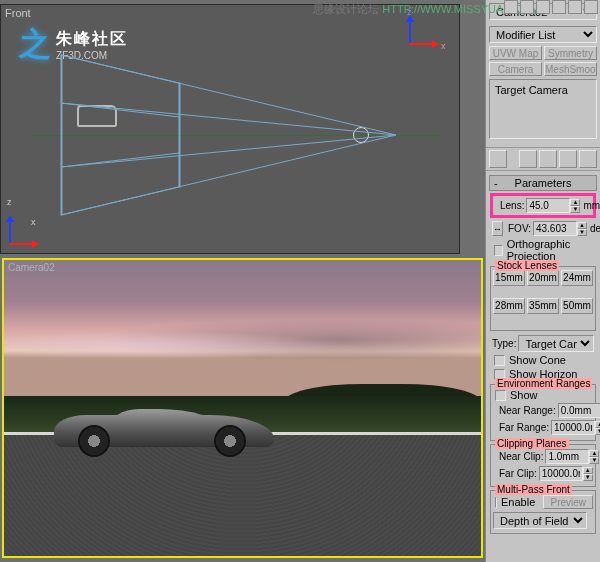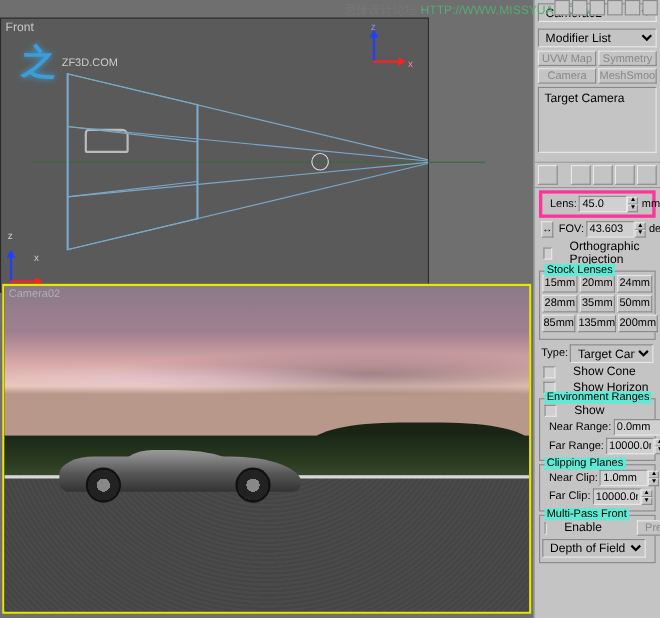--- a/index.html
+++ b/index.html
@@ -2,21 +2,21 @@
 <html><head>
 <meta charset="utf-8">
 <style>
 * { box-sizing: border-box; margin: 0; padding: 0; font-family: "MS Sans Serif", Arial, sans-serif; font-size: 11px; }
 body { background: #6f6f6f; width: 600px; height: 562px; overflow: hidden; position: relative; }
 .top-watermark { position: absolute; top: 2px; right: 60px; color: #777; font-size: 12px; z-index: 100; }
 .top-watermark a { color: #5a7; text-decoration: none; }
 .top-icons { position: absolute; top: 0; right: 2px; display: flex; gap: 2px; z-index: 100; }
 .top-icons div { width: 14px; height: 14px; background: #c8c8c8; border: 1px solid #888; }
 .main-area { position: absolute; top: 0; left: 0; width: 485px; height: 562px; }
-.viewport-top { position: absolute; top: 16px; left: 0; width: 390px; height: 250px; background: #5a5a5a; border: 1px solid #2a2a2a; }
+.viewport-top { position: absolute; top: 4px; left: 0; width: 460px; height: 250px; background: #5a5a5a; border: 1px solid #2a2a2a; }
 .viewport-label { position: absolute; top: 2px; left: 4px; color: #c8c8c8; font-size: 11px; }
 .logo-badge { position: absolute; top: 18px; left: 18px; color: #fff; }
 .logo-z { display: inline-block; font-size: 32px; font-weight: bold; color: #3a9fd8; text-shadow: 0 0 6px #3a9fd8; vertical-align: middle; }
 .logo-text { display: inline-block; vertical-align: middle; margin-left: 2px; }
 .logo-cn { font-size: 16px; font-weight: bold; letter-spacing: 2px; }
 .logo-url { font-size: 10px; color: #ccc; }
 .axis-bl { position: absolute; bottom: 8px; left: 8px; }
 .axis-z { position: absolute; width: 2px; height: 28px; background: #2040ff; bottom: 0; left: 0; }
 .axis-z::after { content: ''; position: absolute; top: -6px; left: -3px; border: 4px solid transparent; border-bottom: 7px solid #2040ff; }
 .axis-x { position: absolute; height: 2px; width: 28px; background: #ff2020; bottom: 0; left: 0; }
@@ -54,26 +54,26 @@
 .rollout-head::before { content: '-'; position: absolute; left: 4px; }
 .param-row { display: flex; align-items: center; padding: 1px 6px; gap: 2px; }
 .param-label { font-size: 10px; flex: 0 0 auto; }
 .spinner { display: flex; height: 15px; align-items: flex-end; }
 .spinner input { width: 44px; height: 15px; border: 1px solid; border-color: #888 #e8e8e8 #e8e8e8 #888; font-size: 10px; padding: 0 2px; background: #d0d0d0; }
 .spinner-arrows { width: 10px; display: flex; flex-direction: column; }
 .spinner-arrows div { flex: 1; background: #c4c4c4; border: 1px solid; border-color: #e8e8e8 #888 #888 #e8e8e8; font-size: 6px; line-height: 5px; text-align: center; }
 .unit { font-size: 10px; margin-left: 1px; }
 .hl-pink { border: 3px solid #ff3399; padding: 1px; margin: 2px 4px; }
 .toggle-btn { width: 16px; height: 15px; background: #c4c4c4; border: 1px solid; border-color: #e8e8e8 #888 #888 #e8e8e8; font-size: 9px; text-align: center; line-height: 12px; margin-right: 3px; }
-.checkbox-row { display: flex; align-items: center; padding: 1px 8px; font-size: 10px; gap: 16px; }
+.checkbox-row { display: flex; align-items: center; padding: 1px 8px; font-size: 10px; gap: 4px; }
 .cb { width: 11px; height: 11px; background: #d0d0d0; border: 1px solid; border-color: #888 #e8e8e8 #e8e8e8 #888; }
 .group-box { border: 1px solid #888; margin: 3px 4px; padding: 3px 2px 4px; position: relative; }
-.group-title { position: absolute; top: -7px; left: 4px; background: #5eead4; padding: 0 2px; font-size: 10px; }
+.group-title { position: absolute; top: -7px; left: 4px; background: #fca5a5; padding: 0 2px; font-size: 10px; }
 .lens-btn { flex: 1; height: 16px; background: #c4c4c4; border: 1px solid; border-color: #e8e8e8 #888 #888 #e8e8e8; font-size: 10px; line-height: 13px; text-align: center; }
-.lens-grid { display: flex; gap: 2px; margin-bottom: 2px; }
+.lens-grid { display: flex; gap: 2px; margin-bottom: 12px; }
 </style>
 </head>
 <body>
 
 <div class="top-watermark">
   <span>思缘设计论坛</span> <a>HTTP://WWW.MISSYUAN.COM</a>
 </div>
 <div class="top-icons">
   <div></div>
   <div></div>
@@ -82,20 +82,21 @@
   <div></div>
   <div></div>
 </div>
 
 <div class="main-area">
   <div class="viewport-top">
     <div class="viewport-label">Front</div>
     <div class="logo-badge">
       <span class="logo-z">之</span>
       <span class="logo-text">
+        <div class="logo-cn">朱峰社区</div>
         <div class="logo-url">ZF3D.COM</div>
       </span>
     </div>
     <div class="ground-line"></div>
     <div class="car-icon"></div>
     <div class="cam-node"></div>
     <svg style="position:absolute;top:0;left:0;width:100%;height:100%;pointer-events:none">
       <line x1="395" y1="130" x2="60" y2="50" stroke="#7aa8c8" stroke-width="1"></line>
       <line x1="395" y1="130" x2="60" y2="98" stroke="#7aa8c8" stroke-width="1"></line>
       <line x1="395" y1="130" x2="60" y2="162" stroke="#7aa8c8" stroke-width="1"></line>
@@ -156,20 +157,21 @@
   </div>
   <div class="tool-row">
     <div class="tool-btn"></div>
     <div style="flex:1"></div>
     <div class="tool-btn"></div>
     <div class="tool-btn"></div>
     <div class="tool-btn"></div>
     <div class="tool-btn"></div>
   </div>
 
+  <div class="rollout-head">Parameters</div>
 
   <div class="hl-pink">
     <div class="param-row">
       <span class="param-label">Lens:</span>
       <div class="spinner">
           <input value="45.0" style="">
           <div class="spinner-arrows">
             <div>▲</div>
             <div>▼</div>
           </div>
@@ -199,25 +201,20 @@
     <div class="lens-grid">
         <div class="lens-btn">15mm</div>
         <div class="lens-btn">20mm</div>
         <div class="lens-btn">24mm</div>
       </div>
     <div class="lens-grid">
         <div class="lens-btn">28mm</div>
         <div class="lens-btn">35mm</div>
         <div class="lens-btn">50mm</div>
       </div>
-    <div class="lens-grid">
-        <div class="lens-btn">85mm</div>
-        <div class="lens-btn">135mm</div>
-        <div class="lens-btn">200mm</div>
-      </div>
   </div>
 
   <div class="param-row">
     <span class="param-label">Type:</span>
     <select class="panel-select" style="margin:0;flex:1"><option>Target Camera</option></select>
   </div>
   <div class="checkbox-row">
       <div class="cb"></div>
       <span>Show Cone</span>
     </div>

